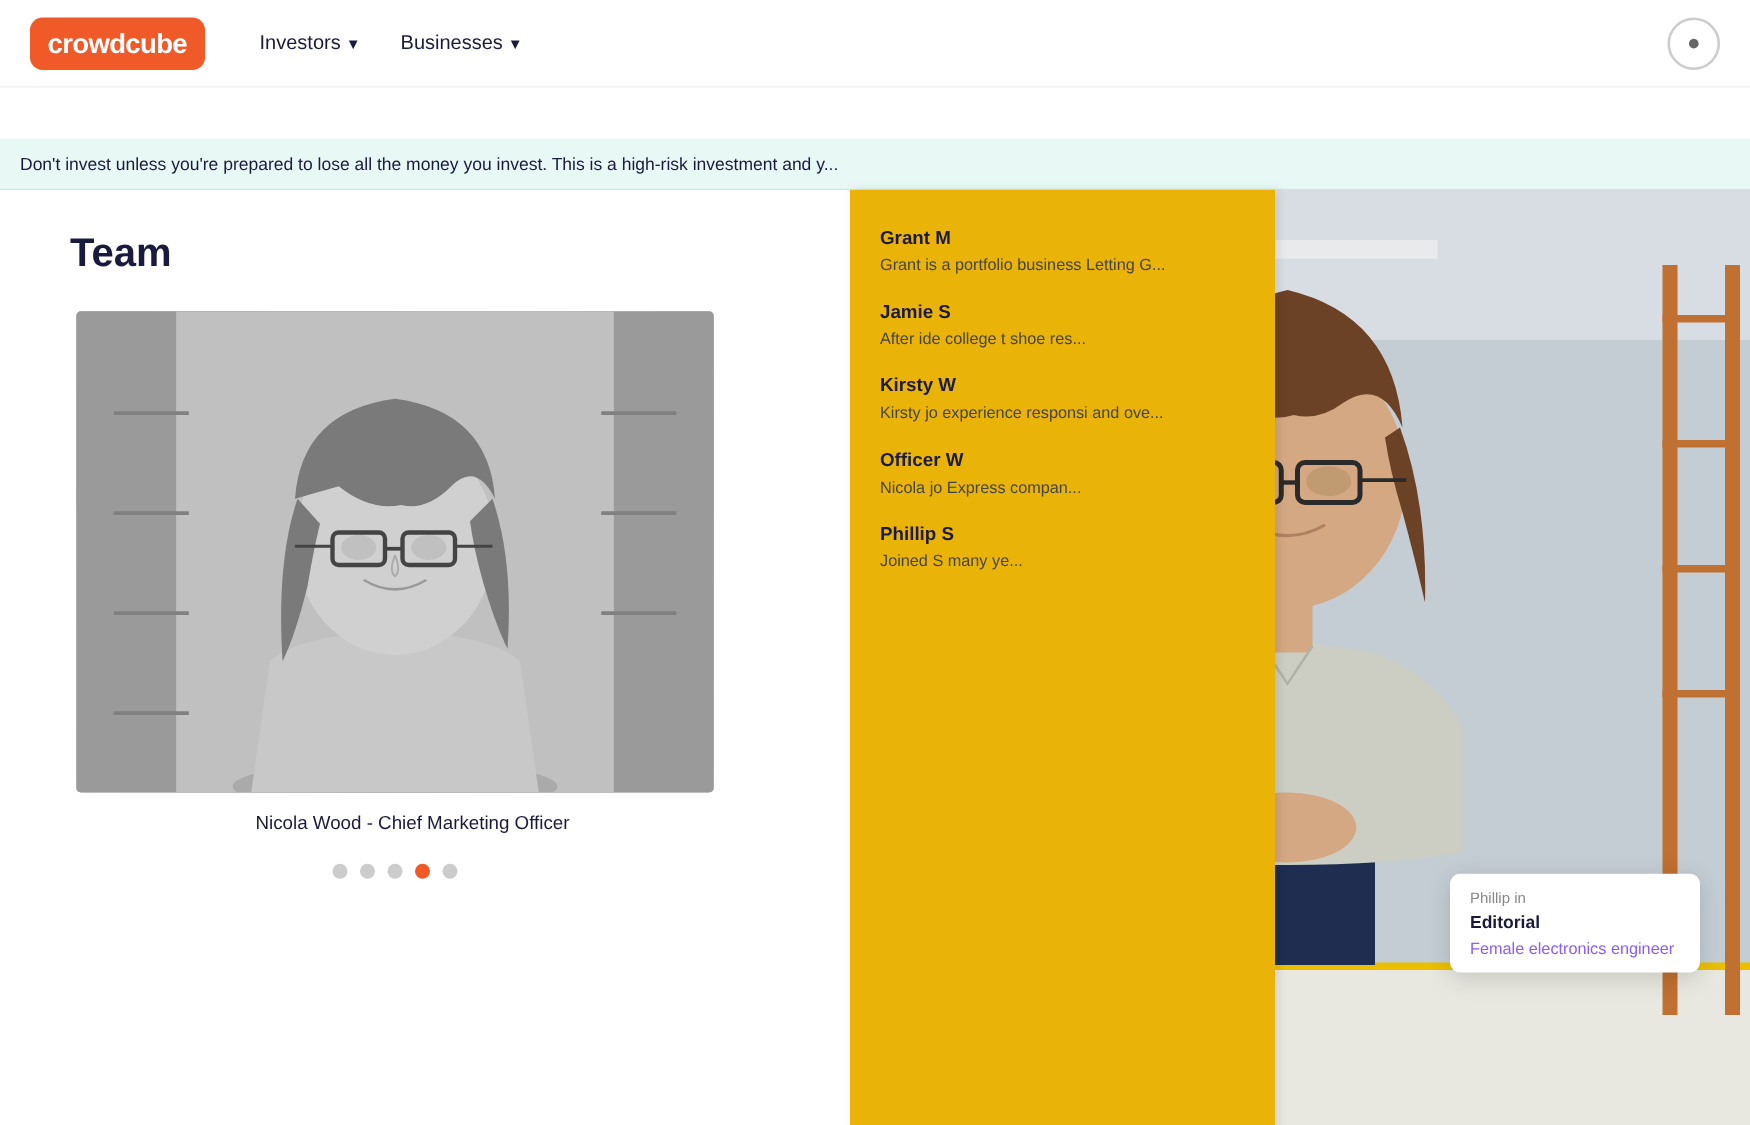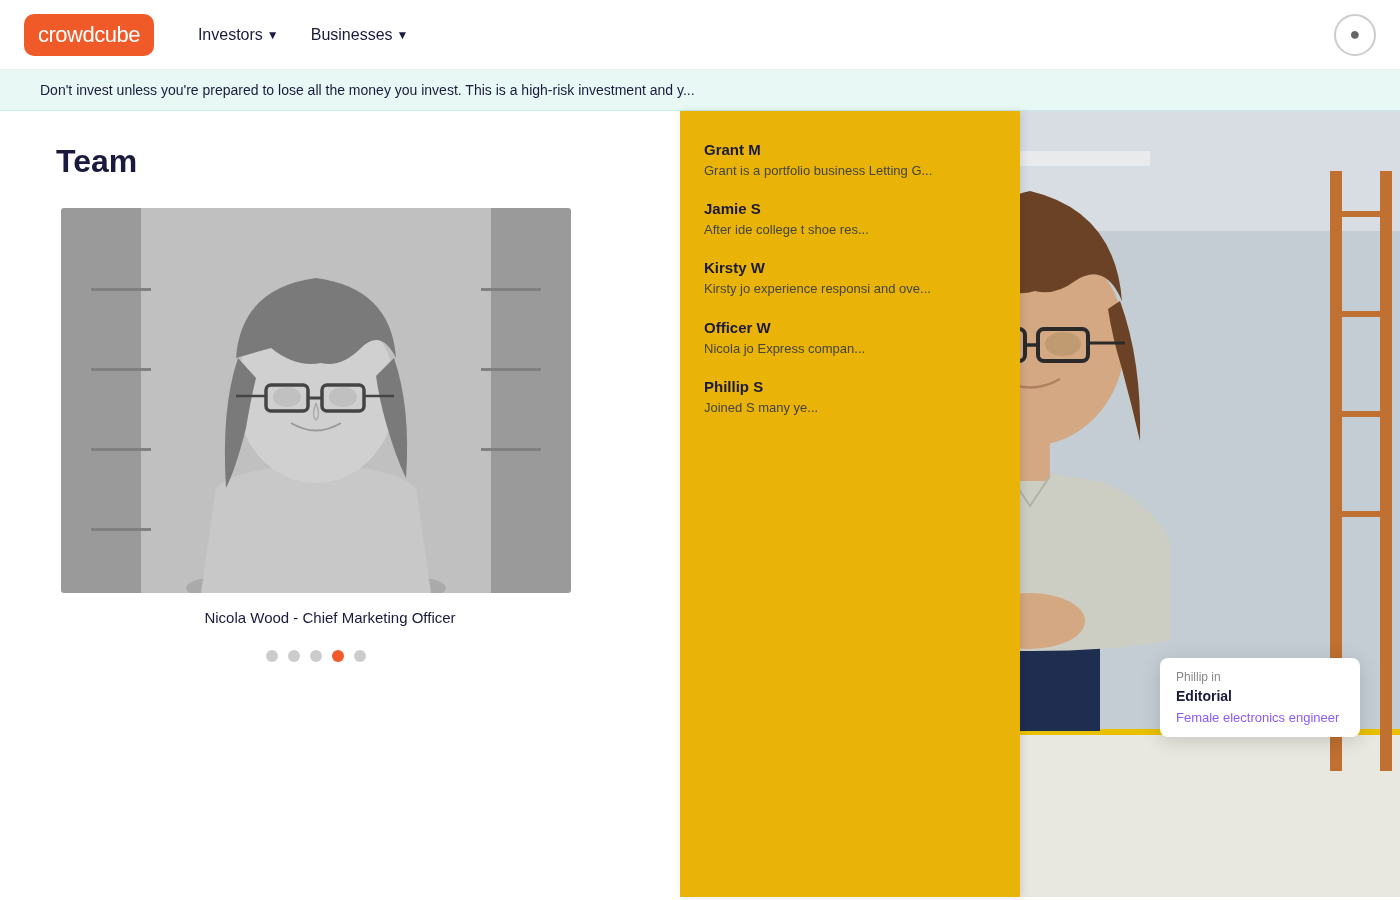--- a/index.html
+++ b/index.html
@@ -25,21 +25,21 @@
       background: #f05a28;
       border-radius: 10px;
       padding: 8px 14px;
       display: flex;
       align-items: center;
       justify-content: center;
     }
     .logo-text {
       color: #fff;
       font-size: 22px;
-      font-weight: 400;
+      font-weight: 700;
       letter-spacing: -0.5px;
     }
     .nav-links {
       display: flex;
       gap: 8px;
       align-items: center;
     }
     .nav-item {
       display: flex;
       align-items: center;
@@ -68,24 +68,25 @@
       align-items: center;
       justify-content: center;
       cursor: pointer;
       font-size: 18px;
       color: #666;
     }
 
     
     .banner {
       background: #e8f8f5;
-      padding: 12px 40px;
+      padding: 12px 16px;
       font-size: 14px;
       color: #1a1a3e;
       border-bottom: 1px solid #c8ebe4;
+      margin-top: 41px;
     }
 
     
     .main-content {
       display: flex;
       height: calc(900px - 70px - 44px);
       position: relative;
       padding-left: 32px;
     }
 

